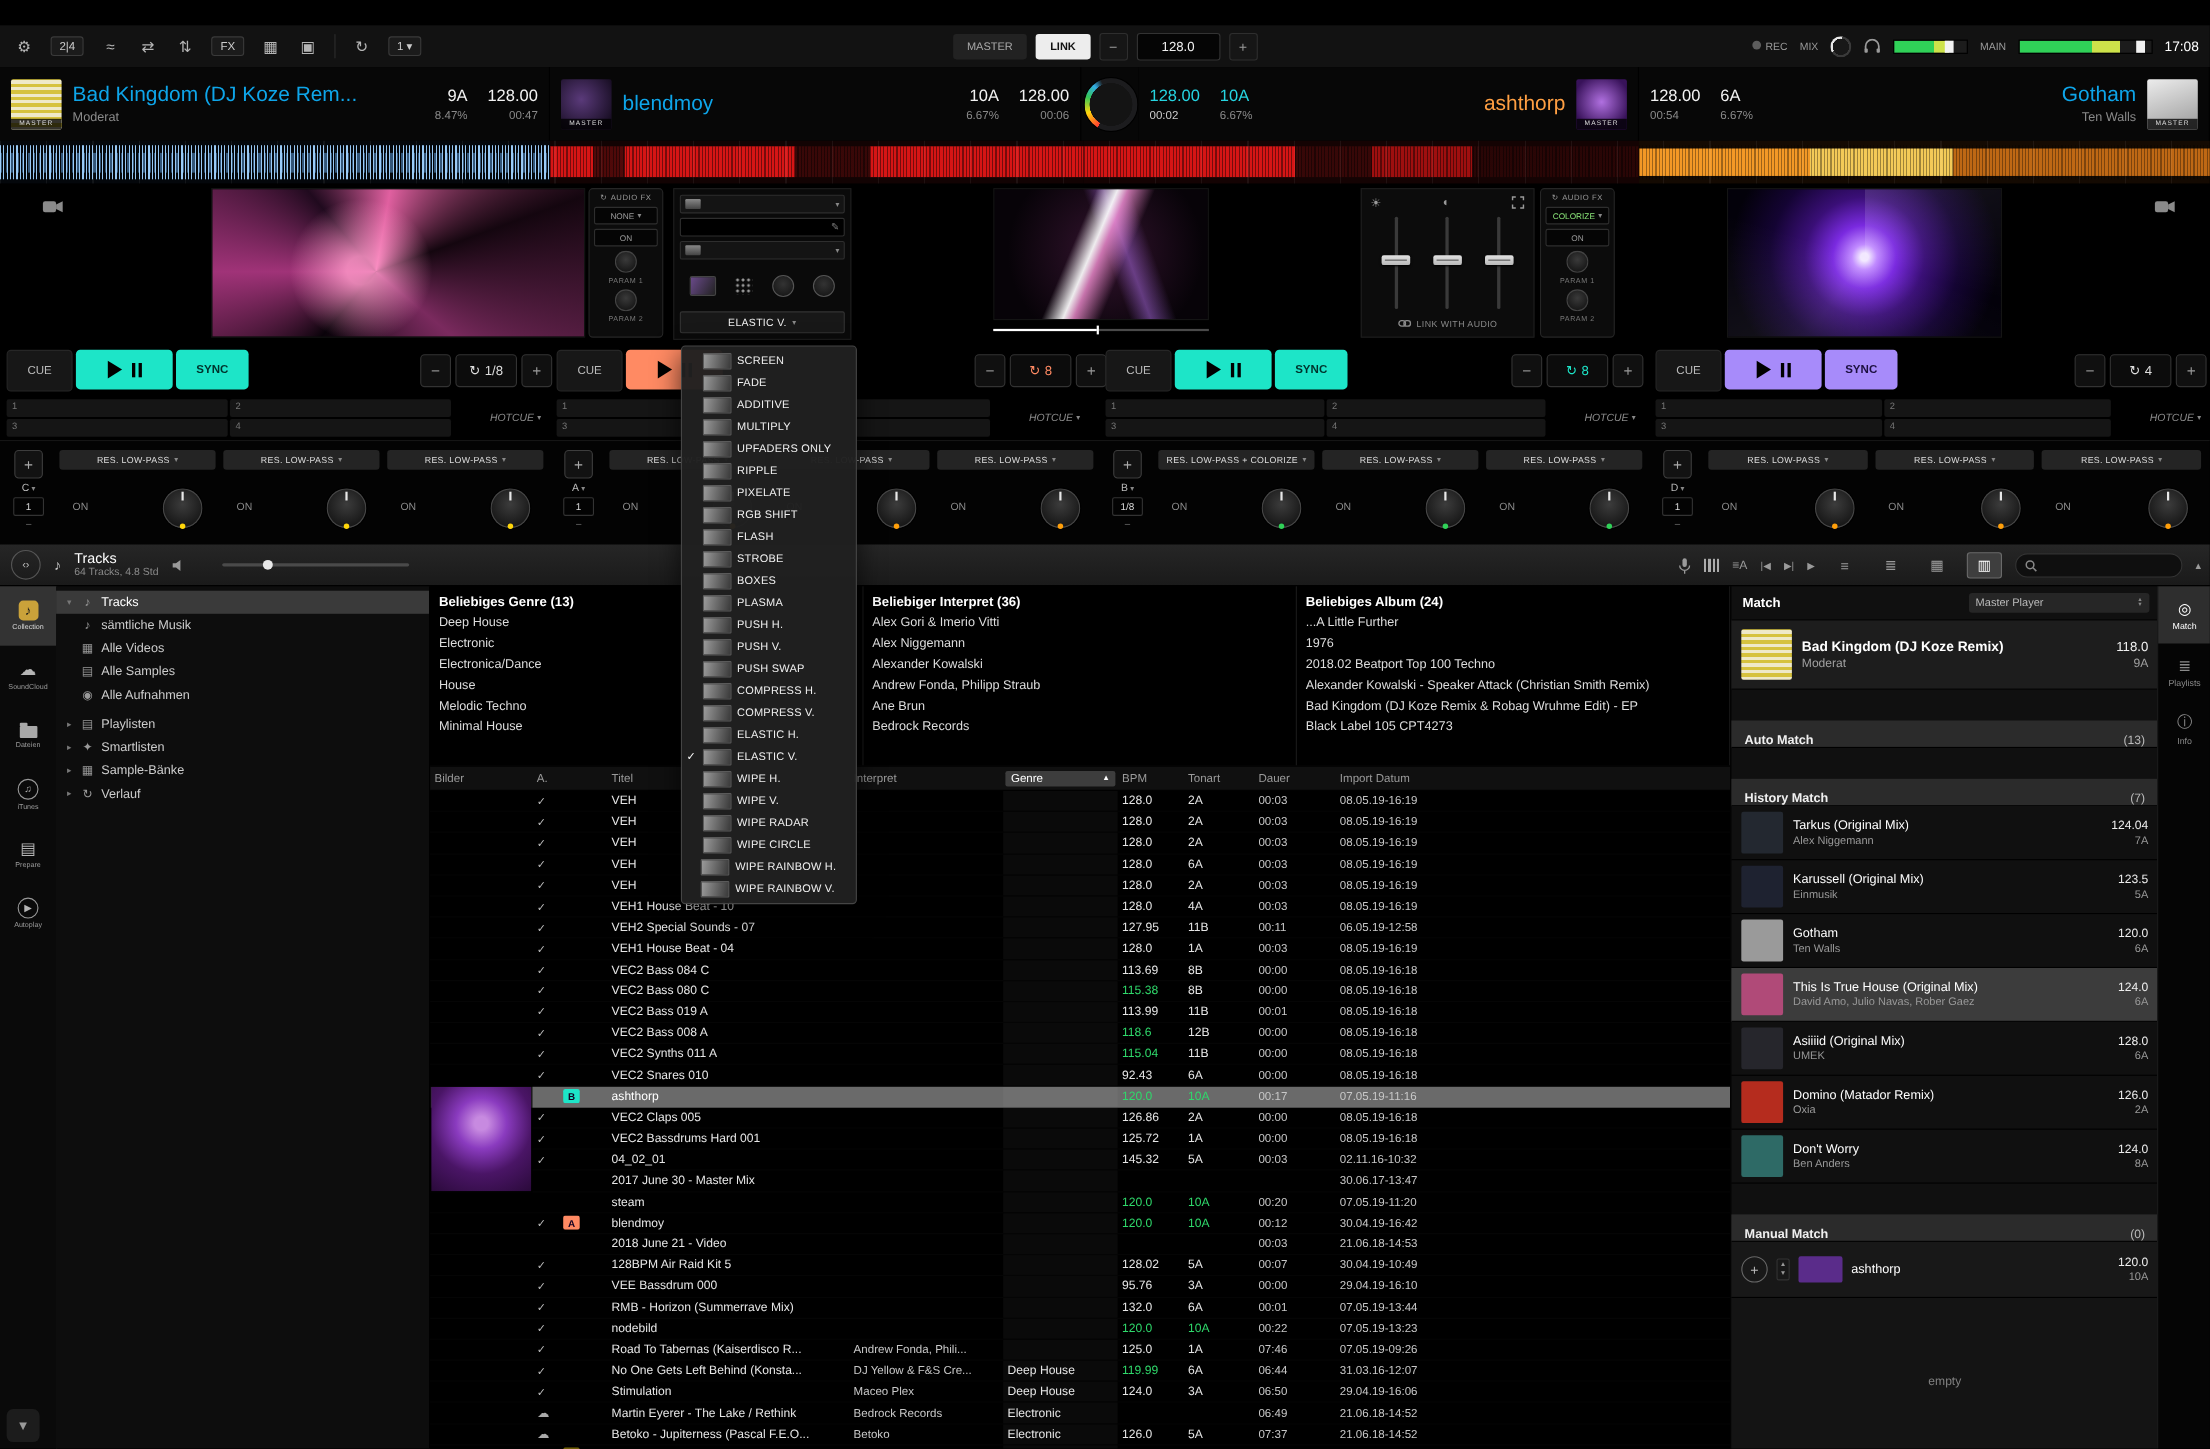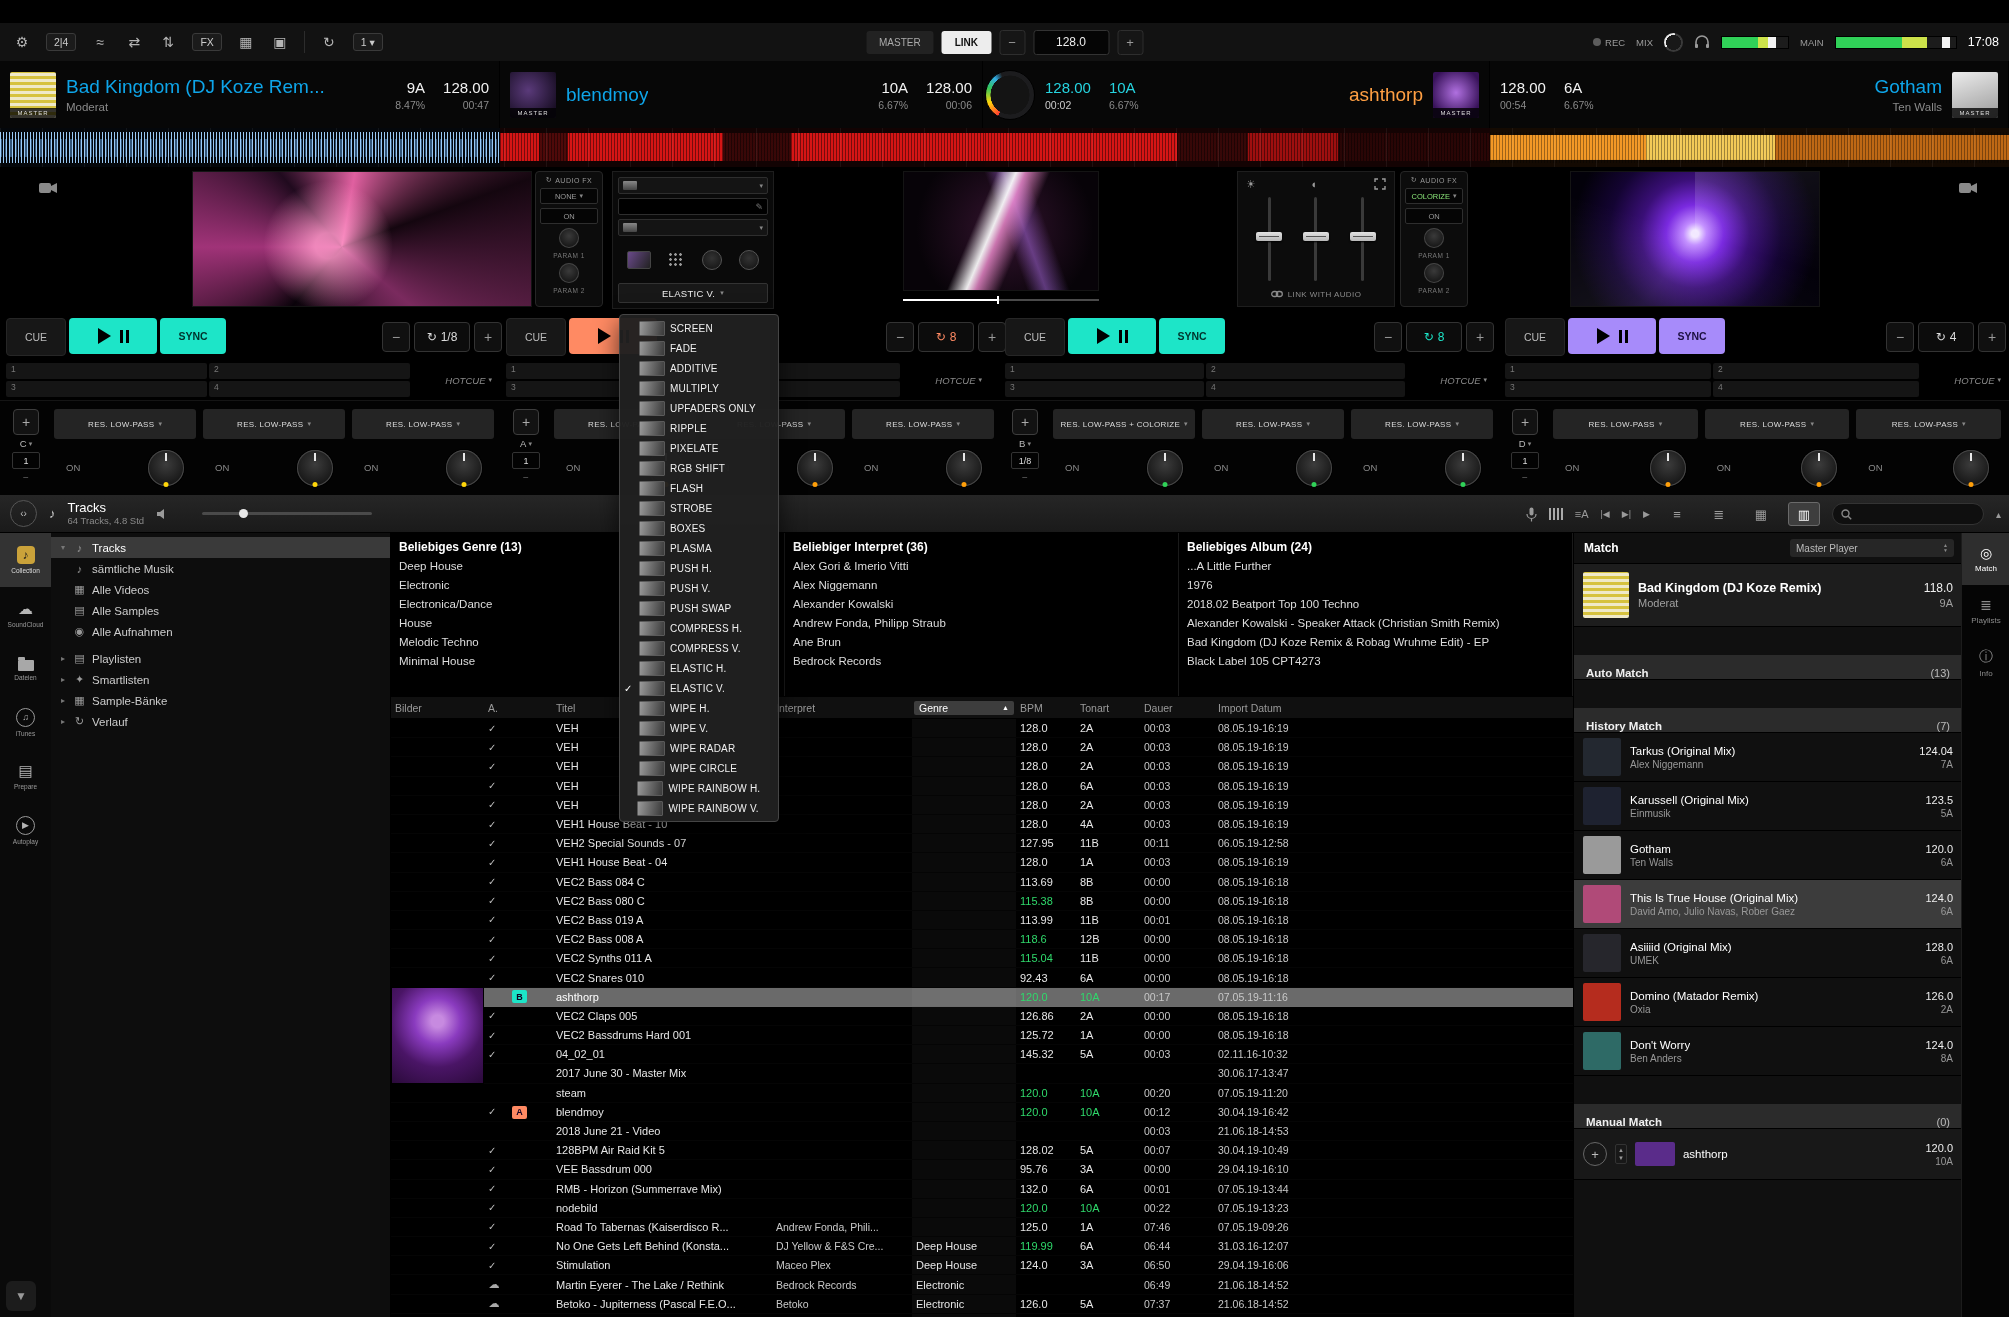--- a/index.html
+++ b/index.html
@@ -171,21 +171,21 @@
   #fx-c{left:8px;width:486px;} #fx-a{left:508px;width:486px;} #fx-b{left:1007px;width:486px;} #fx-d{left:1507px;width:494px;}
   .fxleft{width:36px;display:flex;flex-direction:column;align-items:center;gap:3px;flex:none;}
   .addbtn{width:24px;height:24px;border:1px solid #3d3d3d;border-radius:4px;color:#aaa;background:#121212;
     display:flex;align-items:center;justify-content:center;font-size:14px;}
   .dlet{font-size:9.5px;color:#bbb;display:flex;gap:2px;align-items:center;}
   .dval{min-width:22px;height:15px;border:1px solid #333;border-radius:2px;font-size:9px;color:#ddd;
     display:flex;align-items:center;justify-content:center;padding:0 2px;}
   .dminus{color:#666;font-size:10px;}
   .units{display:flex;gap:7px;flex:1;min-width:0;}
   .fxu{flex:1;display:flex;flex-direction:column;gap:7px;min-width:0;}
-  .fxsel{height:30px;background:#242424;border-radius:3px;display:flex;align-items:center;justify-content:center;
+  .fxsel{height:18px;background:#242424;border-radius:3px;display:flex;align-items:center;justify-content:center;
     gap:4px;padding:0 5px;overflow:hidden;}
   .fxsel-t{font-size:8px;color:#ddd;letter-spacing:.3px;white-space:nowrap;overflow:hidden;text-overflow:ellipsis;}
   .fxbody{flex:1;display:flex;align-items:center;justify-content:space-between;padding:0 12px;}
   .onlbl{font-size:9.5px;color:#8a8a8a;}
   .knob{position:relative;width:36px;height:36px;border-radius:50%;
     background:radial-gradient(circle at 50% 40%,#3c3c3c,#161616 75%);
     box-shadow:inset 0 0 0 1px #474747,0 0 0 1px #000;}
   .knob::before{content:"";position:absolute;left:50%;top:3px;width:2px;height:8px;background:#e8e8e8;transform:translateX(-50%);}
   .knob::after{content:"";position:absolute;left:50%;bottom:-1px;width:5px;height:5px;border-radius:50%;
     transform:translateX(-50%);background:var(--dot,#ffd60a);}
@@ -1665,20 +1665,21 @@
             <span>▲</span>
             <span>▼</span>
           </span>
         <span class="mm-art" style="background: rgb(90, 44, 138);"></span>
         <span class="h-t ell">ashthorp</span>
         <span class="h-stats" style="margin-left:auto;">
           <div class="h-bpm">120.0</div>
           <div class="h-key">10A</div>
         </span>
       </div>
+      <div class="m-empty">empty</div>
     </div>
 
     <div id="rrail">
       <div class="rtab act">
         <span class="ricn">◎</span>
         <span>Match</span>
         </div>
       <div class="rtab">
         <span class="ricn">≣</span>
         <span>Playlists</span>

